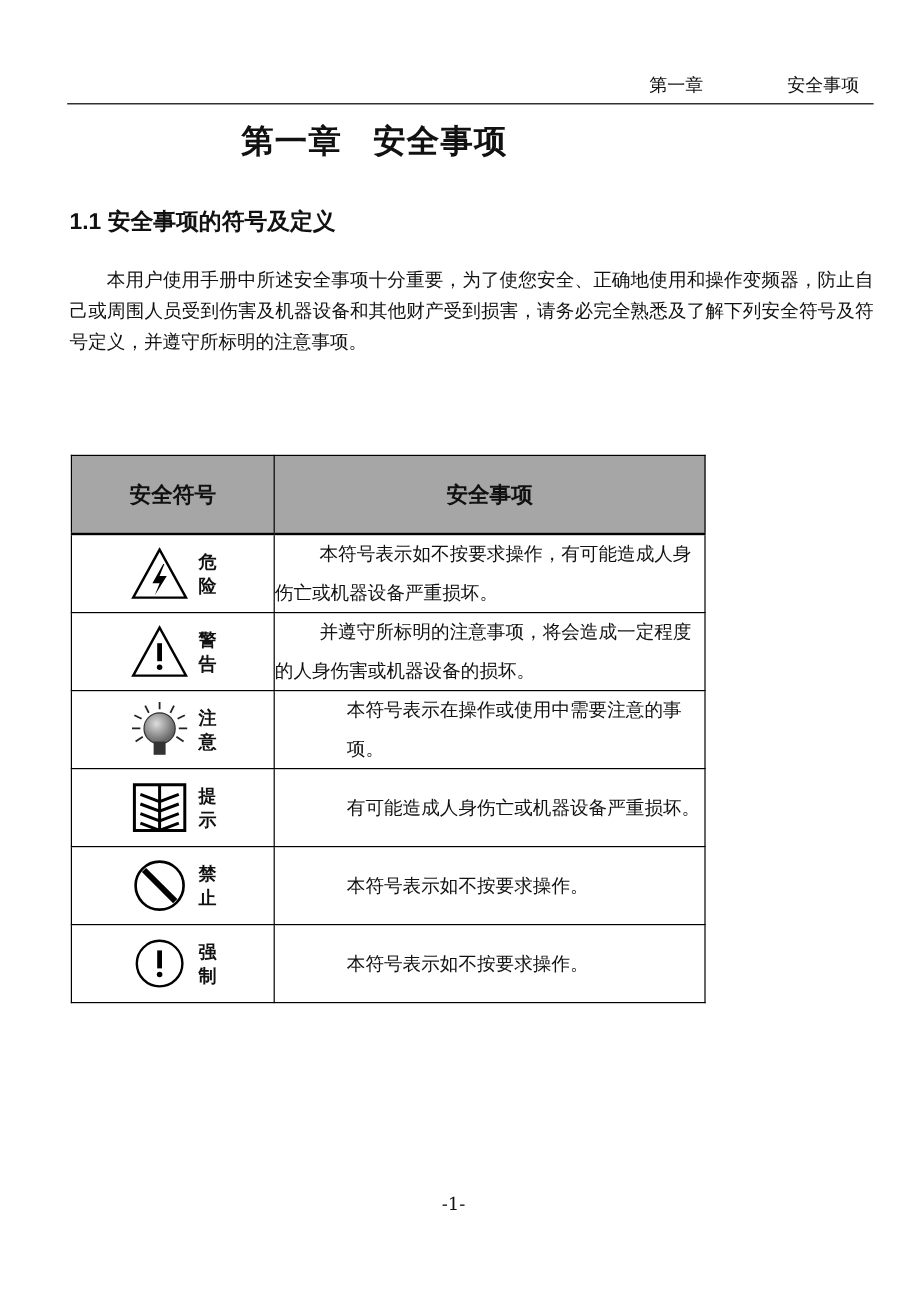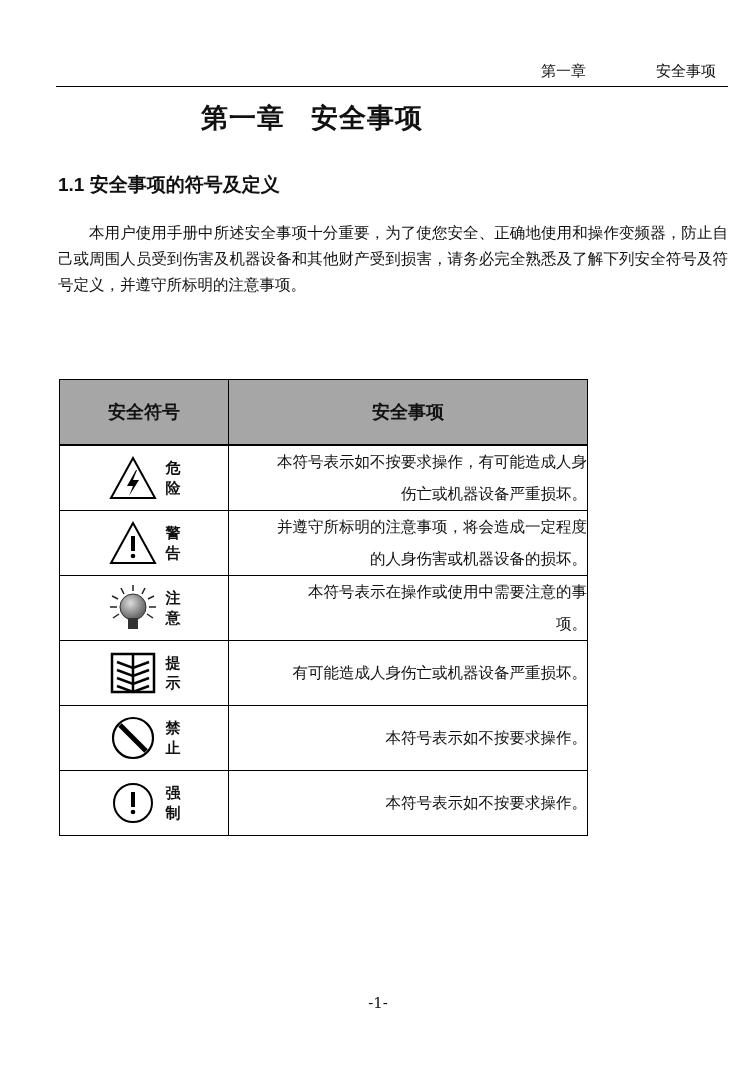--- a/index.html
+++ b/index.html
@@ -18,21 +18,21 @@
          line-height: 26px; text-indent: 2em; text-align: justify; }
   table.symbols { position: absolute; top: 360px; left: 59px; width: 529px; border-collapse: collapse; margin-top: 19px; }
   table.symbols td, table.symbols th { border: 1.3px solid #000; padding: 0; }
   table.symbols th { background: #a6a6a6; height: 64px; font-family: "DejaVu Sans", sans-serif;
          font-size: 18px; font-weight: bold; border-bottom: 2.5px solid #000; }
   table.symbols th.c1 { width: 168px; }
   table.symbols td { height: 64px; vertical-align: middle; }
   .sym-cell { display: flex; align-items: center; justify-content: center; gap: 8px; }
   .sym-icon { width: 50px; height: 50px; display: flex; align-items: center; justify-content: center; }
   .sym-label { display: flex; flex-direction: column; font-size: 15px; line-height: 20px; font-weight: bold; }
-  .def { font-size: 15.5px; line-height: 32px; padding: 0 10px 0 10px; text-align: right; }
+  .def { font-size: 15.5px; line-height: 32px; padding: 0 10px 0 10px; }
   .def.indent { text-indent: 2.4em; }
   .def.single { padding-left: 60px; }
   .page-number { position: absolute; top: 994px; left: 0; width: 756px; text-align: center; font-size: 15px; }
 </style>
 </head>
 <body>
 
 <div class="running-header">
   <span class="chap">第一章</span>
   <span class="sect">安全事项</span>

